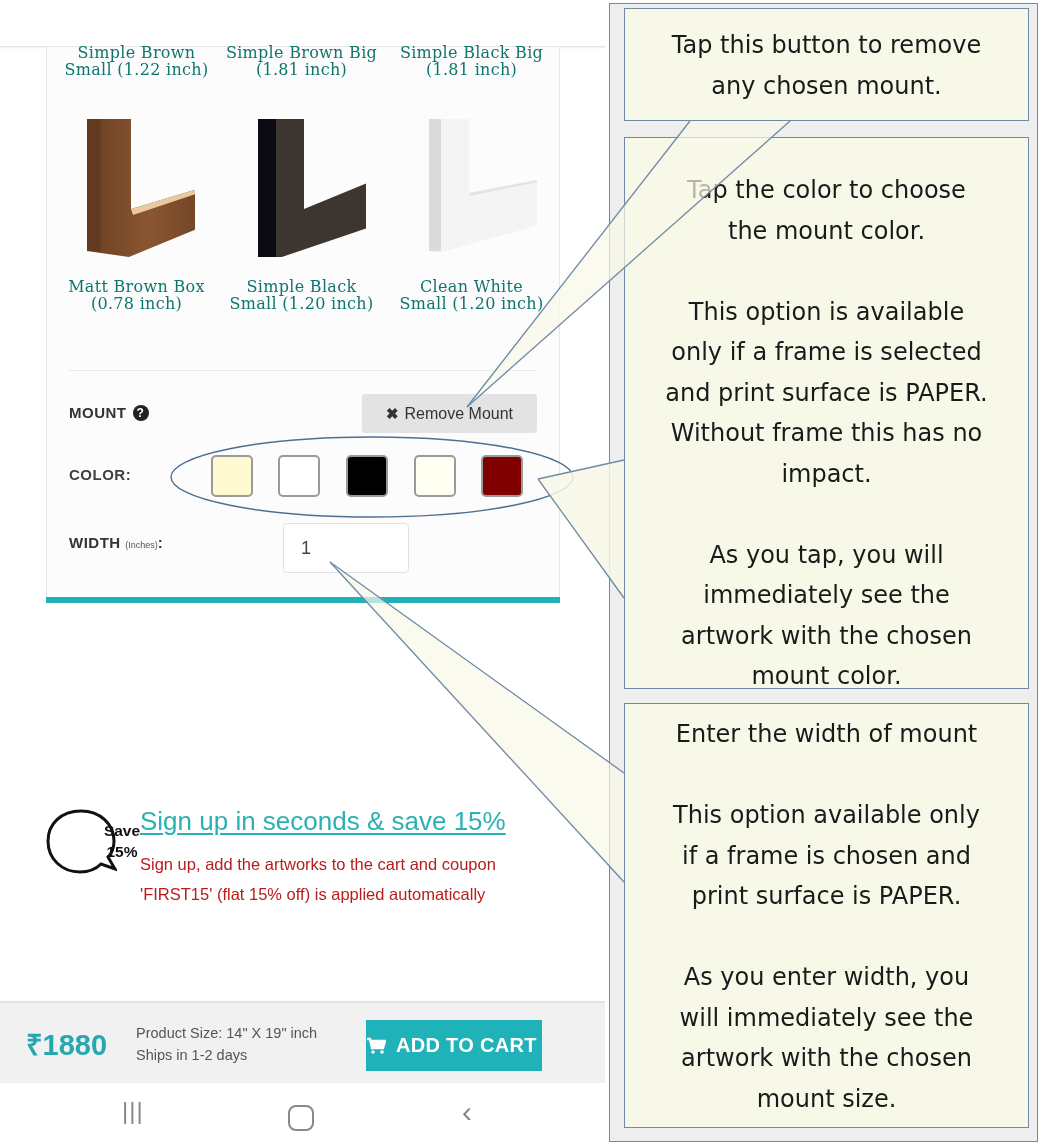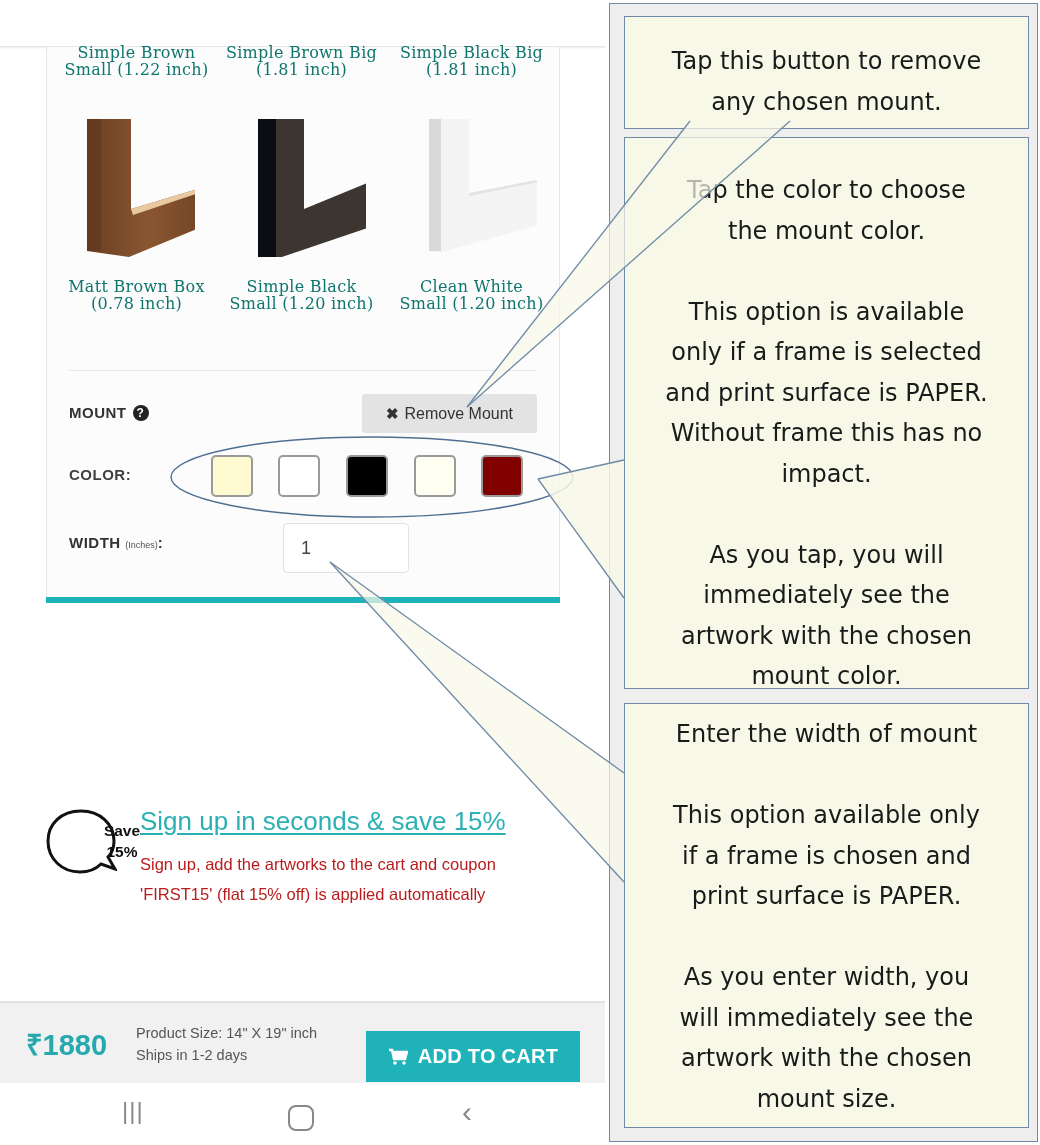--- a/index.html
+++ b/index.html
@@ -43,34 +43,34 @@
   .save-bubble { position: absolute; left: 45px; top: 808px; width: 72px; height: 68px; }
   .save-bubble svg { width: 72px; height: 68px; }
   .save-text { position: absolute; left: 6px; top: 12px; width: 60px; text-align: center; font-size: 15.5px; line-height: 21px; font-weight: bold; color: #111; margin-left: 41px; }
 
   .signup-link { position: absolute; left: 140px; top: 806px; font-size: 26px; color: #2bb0b4; text-decoration: underline; text-underline-offset: 3px; cursor: pointer; }
   .signup-desc { position: absolute; left: 140px; top: 849px; width: 380px; font-size: 16.5px; line-height: 30px; color: #b91c1c; }
 
   .bottom-bar { position: absolute; left: 0; top: 1001px; width: 605px; height: 82px; background: #f1f1f1; border-top: 2px solid #e3e3e3; }
   .price { position: absolute; left: 26px; top: 21px; font-size: 29px; font-weight: bold; color: #25a9ae; }
   .meta { position: absolute; left: 136px; top: 19px; font-size: 14.5px; line-height: 22px; color: #555; }
-  .cart-btn { position: absolute; left: 366px; top: 17px; width: 214px; height: 51px; background: #1fb2b8; color: #fff; font-size: 20px; font-weight: bold;
-    display: flex; align-items: center; justify-content: center; gap: 10px; cursor: pointer; letter-spacing: 0.3px; margin-top: 11px; }
+  .cart-btn { position: absolute; left: 366px; top: 17px; width: 176px; height: 51px; background: #1fb2b8; color: #fff; font-size: 20px; font-weight: bold;
+    display: flex; align-items: center; justify-content: flex-start; gap: 10px; cursor: pointer; letter-spacing: 0.3px; }
 
   .nav-bar { position: absolute; left: 0; top: 1083px; width: 605px; height: 62px; background: #fff; }
   .nav-btn { position: absolute; top: 14px; font-size: 26px; color: #888; cursor: pointer; }
   .nav-recents { left: 122px; letter-spacing: 1px; font-size: 24px; }
   .nav-home { left: 288px; top: 22px; width: 26px; height: 26px; border: 2.5px solid #888; border-radius: 8px; }
   .nav-back { left: 462px; font-size: 30px; top: 12px; }
 
   
   .anno-panel { position: absolute; left: 609px; top: 3px; width: 429px; height: 1139px; background: #eeeeef; border: 1.5px solid #6e8aa6; }
   .callout { position: absolute; background: #f8f8e8; border: 1.5px solid #6e8aa6; text-align: center;
     font-family: "DejaVu Sans", sans-serif; font-size: 24px; line-height: 40.5px; color: #1a1a1a; white-space: pre-line; }
-  .callout.c1 { left: 624px; top: 16px; width: 405px; height: 113px; padding-top: 24px; }
+  .callout.c1 { left: 624px; top: 8px; width: 405px; height: 113px; padding-top: 16px; }
   .callout.c2 { left: 624px; top: 137px; width: 405px; height: 552px; padding-top: 32px; }
   .callout.c3 { left: 624px; top: 703px; width: 405px; height: 425px; padding-top: 10px; }
 
   .overlay { position: absolute; left: 0; top: 0; width: 1040px; height: 1145px; pointer-events: none; }
 </style>
 </head>
 <body>
 
 <div class="phone">
   <div class="top-shadow"></div>

